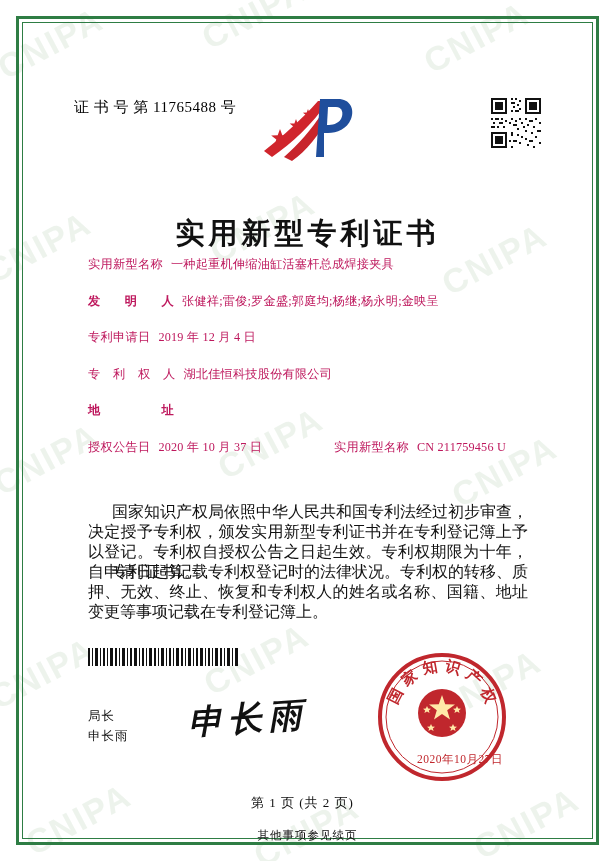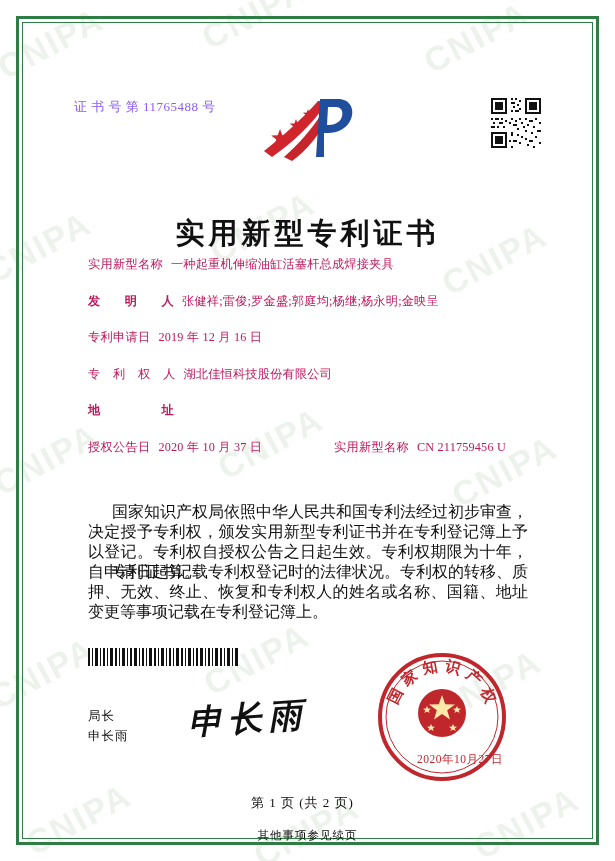--- a/index.html
+++ b/index.html
@@ -61,23 +61,23 @@
     position: absolute;
     inset: 0;
     z-index: 2;
   }
 
   
   .cert-no {
     position: absolute;
     left: 74px;
     top: 98px;
-    font-size: 13px;
+    font-size: 15px;
     letter-spacing: .5px;
-    color: #8b5cf6;
+    color: #000000;
   }
 
   .logo {
     position: absolute;
     left: 258px;
     top: 95px;
     width: 100px;
     height: 72px;
   }
 
@@ -349,21 +349,21 @@
     </div>
 
     <div class="row">
       <span class="lbl spread">发　明　人</span>
       <span class="val">张健祥;雷俊;罗金盛;郭庭均;杨继;杨永明;金映呈</span>
     </div>
 
 
     <div class="row">
       <span class="lbl">专利申请日</span>
-      <span class="val">2019 年 12 月 16 日</span>
+      <span class="val">2019 年 12 月 4 日</span>
     </div>
 
     <div class="row">
       <span class="lbl">专　利　权　人</span>
       <span class="val">湖北佳恒科技股份有限公司</span>
     </div>
 
     <div class="row">
       <span class="lbl spread">地　　　址</span>
     </div>

